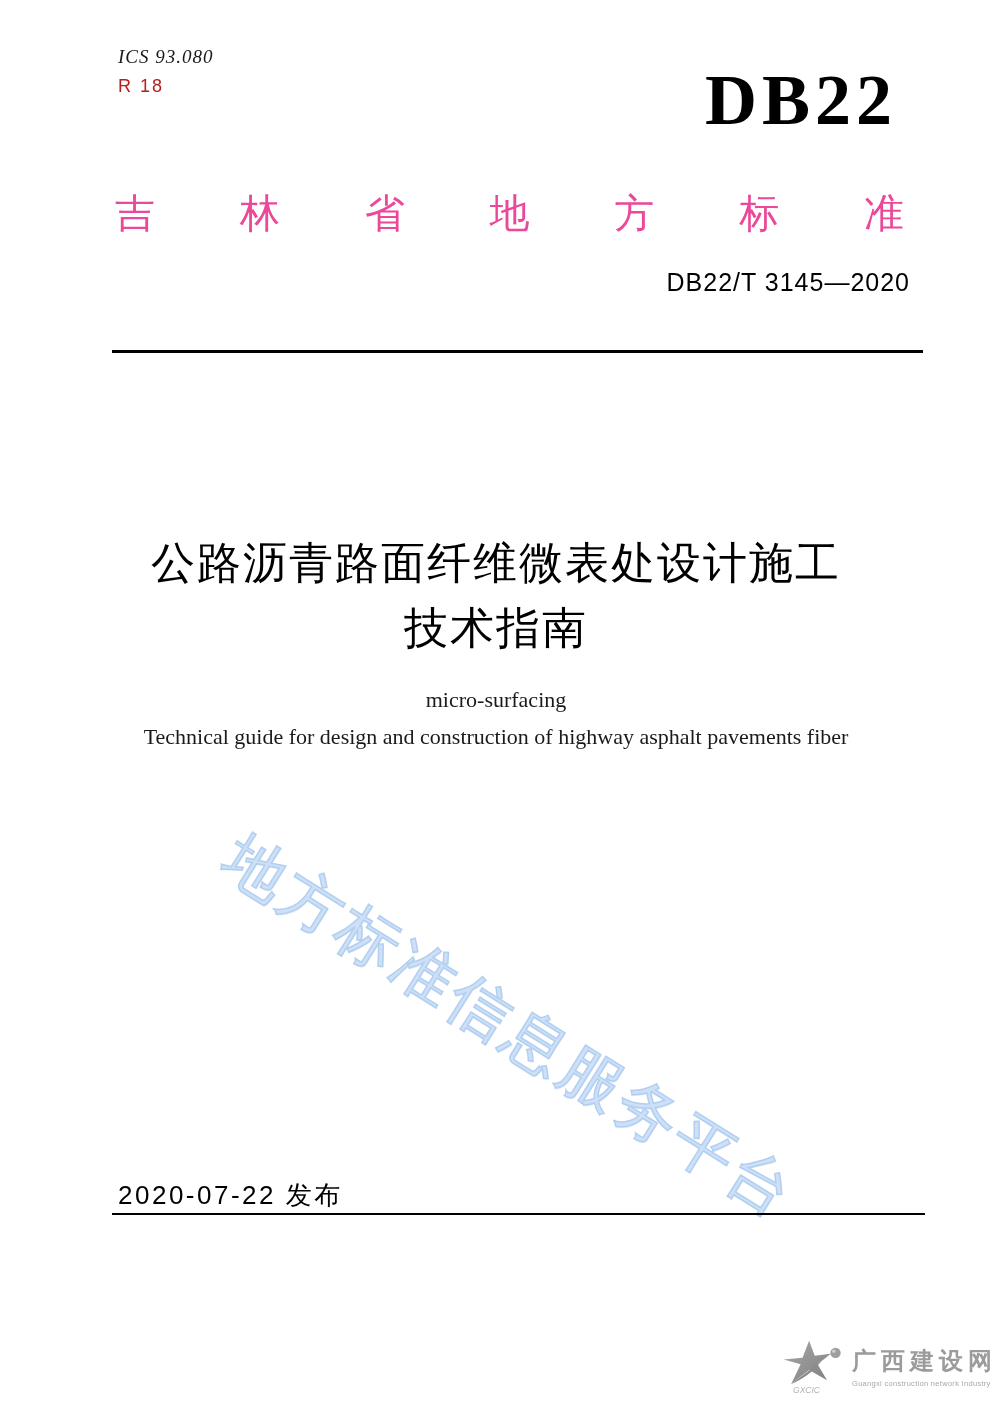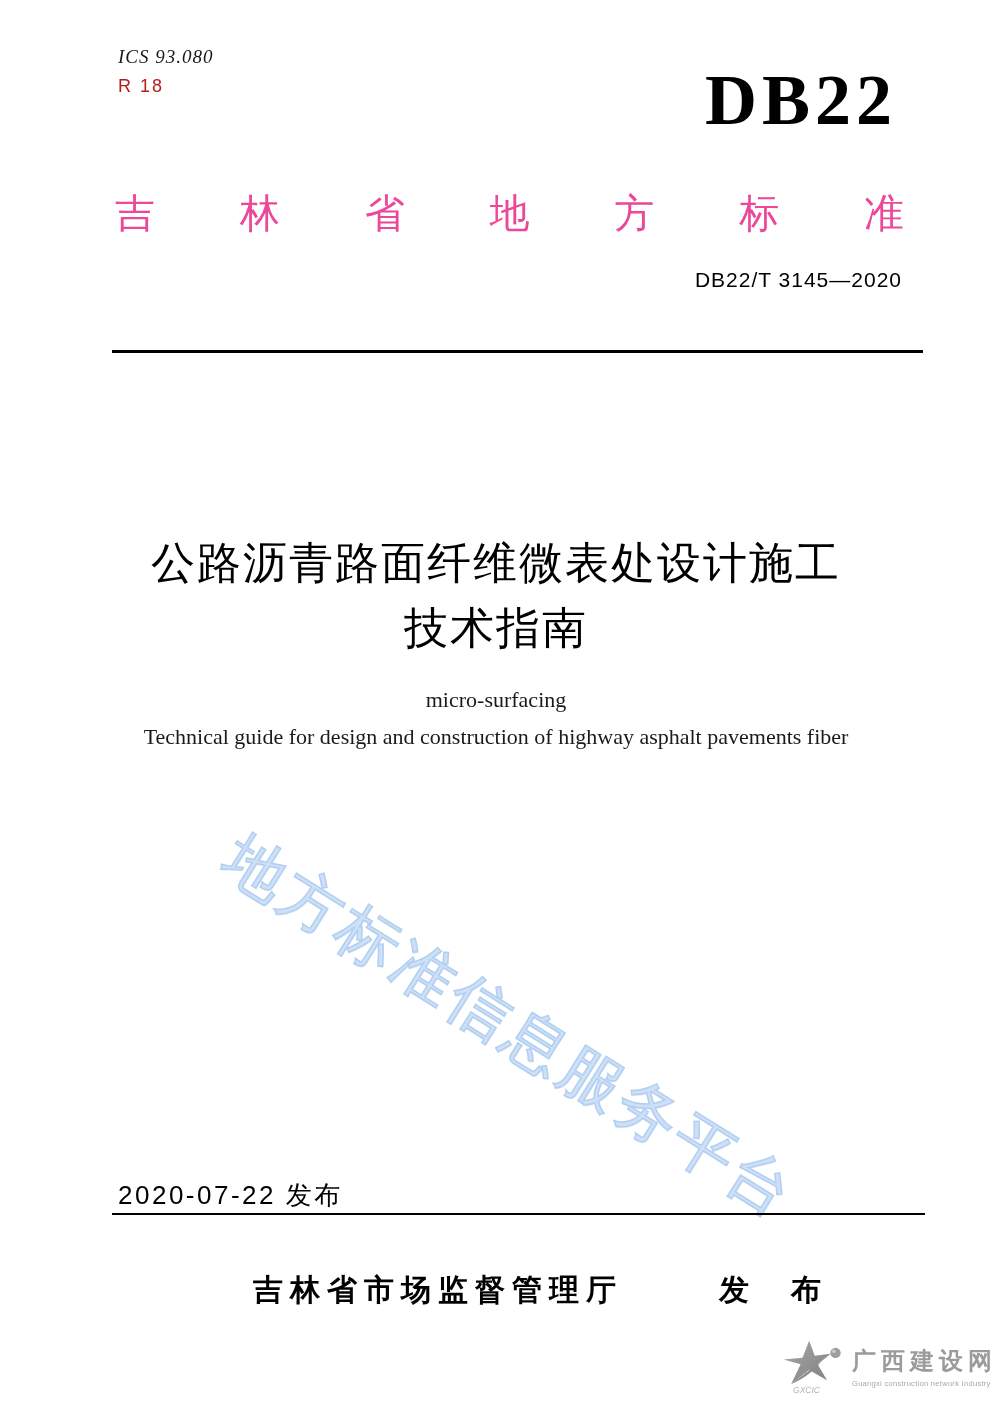--- a/index.html
+++ b/index.html
@@ -26,22 +26,22 @@
     font-family: "Liberation Serif", "DejaVu Serif", serif;
     font-weight: bold; font-size: 72px; line-height: 1;
     letter-spacing: 5px; color: #000;
   }
   .std-category {
     position: absolute; left: 115px; top: 190px; width: 789px;
     font-size: 40px; color: #ec4899; line-height: 1.15;
     text-align: justify; text-align-last: justify; white-space: nowrap;
   }
   .std-number {
-    position: absolute; right: 90px; top: 268px;
-    font-size: 21px; letter-spacing: 1px; color: #000;
+    position: absolute; right: 82px; top: 268px;
+    font-size: 25px; letter-spacing: 1px; color: #000;
   }
   .rule-top {
     position: absolute; left: 112px; top: 350px;
     width: 811px; height: 3px; background: #000;
   }
   .title-zh {
     position: absolute; left: 0; top: 530px; width: 100%;
     text-align: center; font-weight: normal; font-size: 44px;
     letter-spacing: 2px; line-height: 65px; color: #000;
   }
@@ -120,24 +120,20 @@
   </div>
 
   <div class="watermark">地方标准信息服务平台</div>
 
   <div class="date-row">
     <span>2020-07-22 发布</span>
   </div>
 
   <div class="rule-bottom"></div>
 
-  <div class="publisher-row">
-    <span class="publisher-name">吉林省市场监督管理厅</span>
-    <span class="publish-action">发　布</span>
-  </div>
 
   <div class="site-logo">
     <svg class="logo-mark" viewBox="0 0 70 62" xmlns="http://www.w3.org/2000/svg">
       <defs>
         <linearGradient id="gstar" x1="0" y1="0" x2="1" y2="1">
           <stop offset="0" stop-color="#a7a7a7"></stop>
           <stop offset="1" stop-color="#808080"></stop>
         </linearGradient>
       </defs>
       <path d="M33 2 L39 18 L56 16 L42 27 L52 44 L33 33 L14 48 L24 27 L6 22 L26 20 Z" fill="url(#gstar)"></path>

